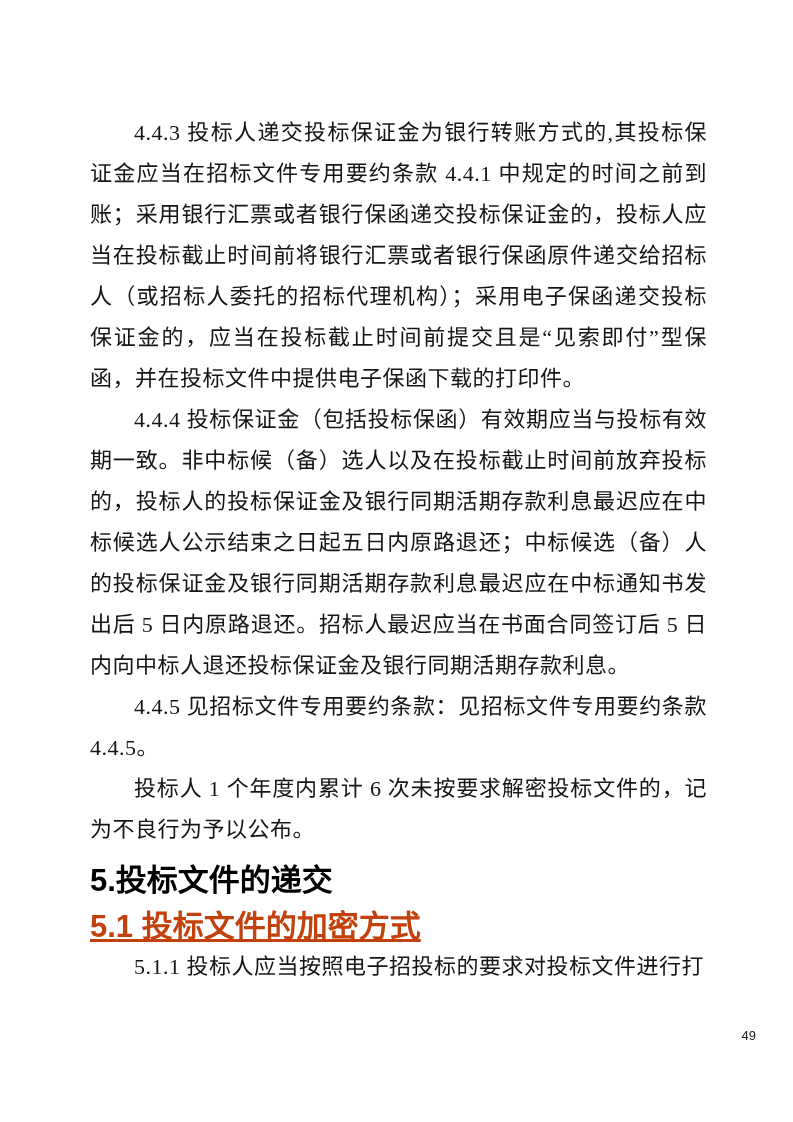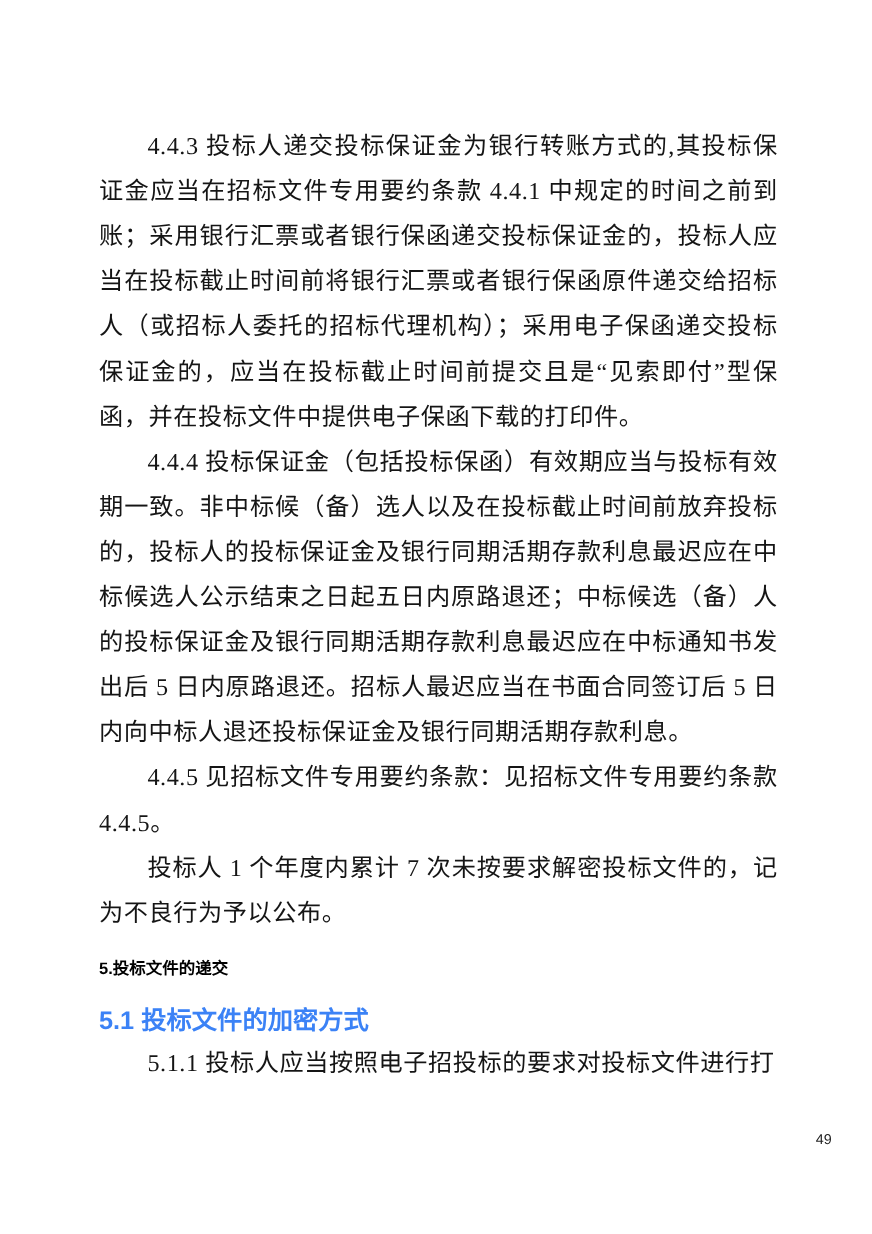--- a/index.html
+++ b/index.html
@@ -28,50 +28,51 @@
     line-height: 41px;
     text-align: justify;
     text-indent: 2em;
     letter-spacing: 0.5px;
     word-break: break-all;
   }
   .heading-1 {
     margin: 16px 0 0 0;
     font-family: "Liberation Sans", "DejaVu Sans", sans-serif;
     font-weight: bold;
-    font-size: 15px;
+    font-size: 31px;
     line-height: 30px;
     color: #000000;
   }
   .heading-2 {
     margin: 16px 0 4px 0;
     font-family: "Liberation Sans", "DejaVu Sans", sans-serif;
     font-weight: bold;
-    font-size: 23px;
+    font-size: 31px;
     line-height: 30px;
-    color: #3b82f6;
+    color: #c2410c;
+    text-decoration: underline;
   }
   .page-number {
     position: absolute;
     left: 0;
     right: 0;
     top: 1028px;
     text-align: right;
     font-family: "Liberation Sans", "DejaVu Sans", sans-serif;
     font-size: 13px;
     color: #222222;
   }
 </style>
 </head>
 <body>
 
 <div class="page">
   <div class="content">
     <p class="body-para">4.4.3 投标人递交投标保证金为银行转账方式的,其投标保证金应当在招标文件专用要约条款 4.4.1 中规定的时间之前到账；采用银行汇票或者银行保函递交投标保证金的，投标人应当在投标截止时间前将银行汇票或者银行保函原件递交给招标人（或招标人委托的招标代理机构）；采用电子保函递交投标保证金的，应当在投标截止时间前提交且是“见索即付”型保函，并在投标文件中提供电子保函下载的打印件。</p>
     <p class="body-para">4.4.4 投标保证金（包括投标保函）有效期应当与投标有效期一致。非中标候（备）选人以及在投标截止时间前放弃投标的，投标人的投标保证金及银行同期活期存款利息最迟应在中标候选人公示结束之日起五日内原路退还；中标候选（备）人的投标保证金及银行同期活期存款利息最迟应在中标通知书发出后 5 日内原路退还。招标人最迟应当在书面合同签订后 5 日内向中标人退还投标保证金及银行同期活期存款利息。</p>
     <p class="body-para">4.4.5 见招标文件专用要约条款：见招标文件专用要约条款 4.4.5。</p>
-    <p class="body-para">投标人 1 个年度内累计 7 次未按要求解密投标文件的，记为不良行为予以公布。</p>
+    <p class="body-para">投标人 1 个年度内累计 6 次未按要求解密投标文件的，记为不良行为予以公布。</p>
     <h1 class="heading-1">5.投标文件的递交</h1>
     <h2 class="heading-2">5.1 投标文件的加密方式</h2>
     <p class="body-para">5.1.1 投标人应当按照电子招投标的要求对投标文件进行打</p>
   </div>
   <div class="page-number">49</div>
 </div>
 
 </body></html>

